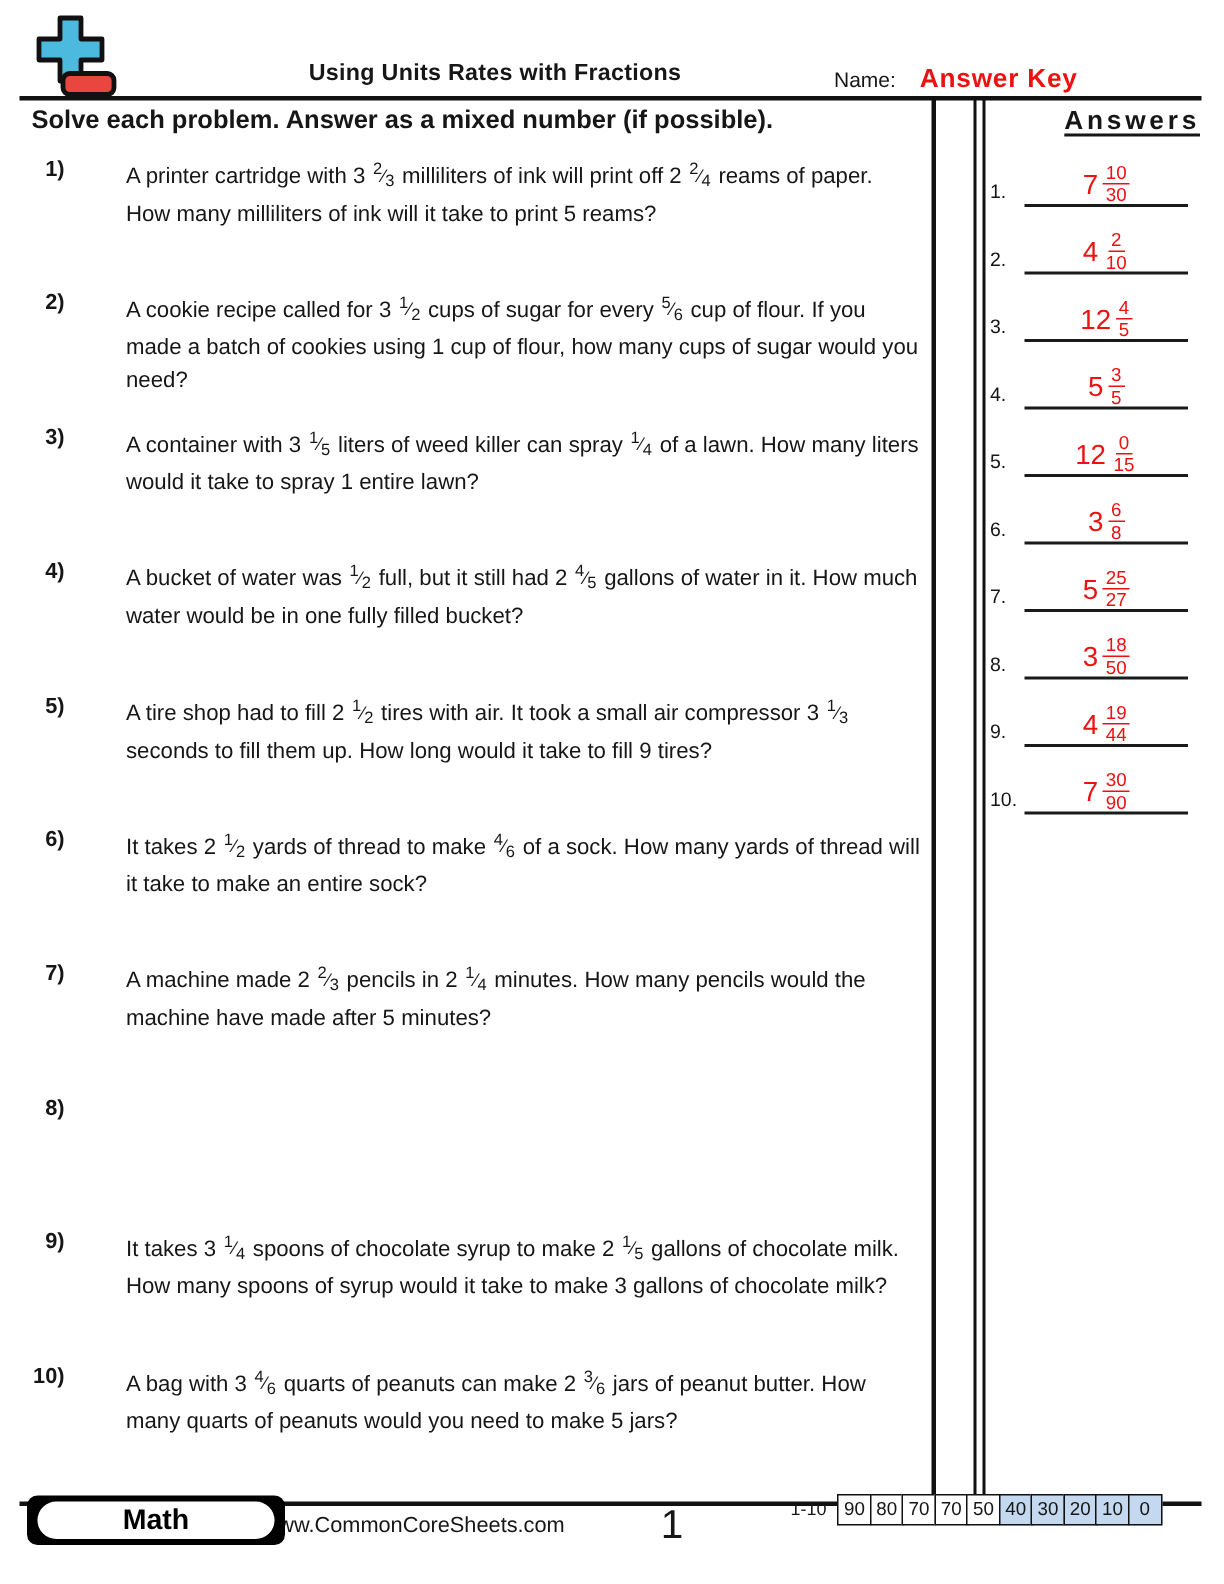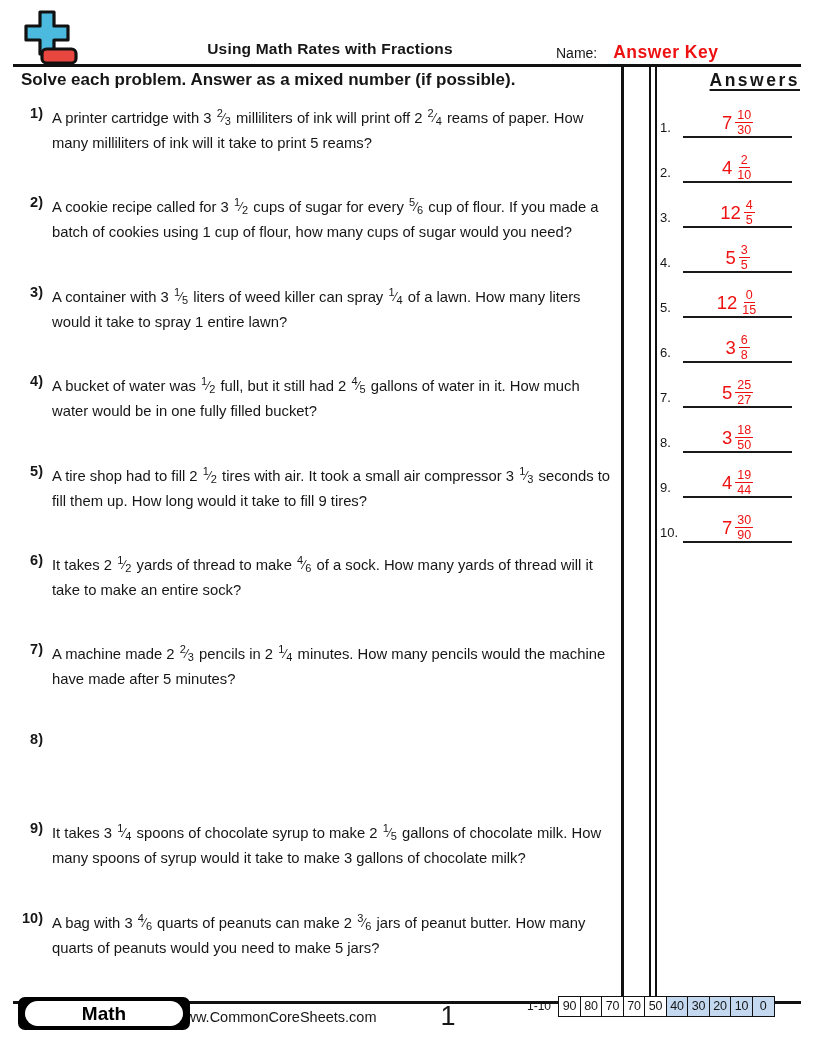--- a/index.html
+++ b/index.html
@@ -25,21 +25,21 @@
   .hline-top{position:absolute;left:13px;right:15px;top:64px;height:2.5px;background:var(--ink);}
   .instructions{position:absolute;left:21px;top:70px;font-size:17px;font-weight:bold;}
   
   .vline-single{position:absolute;left:621px;top:66px;height:936px;width:2.5px;background:var(--ink);}
   .vline-double{position:absolute;left:649px;top:66px;height:936px;width:8px;
     border-left:2.5px solid var(--ink);border-right:2.5px solid var(--ink);}
   
   .problems{position:absolute;left:22px;top:102px;width:592px;}
   .problem{height:89.4px;display:flex;align-items:flex-start;}
   .pnum{flex:0 0 30px;text-align:right;padding-right:9px;font-weight:bold;font-size:14.5px;line-height:22px;}
-  .ptext{flex:1;font-size:14.8px;line-height:22px;}
+  .ptext{flex:1;font-size:14.8px;line-height:22px;margin-left:32px;}
   .ifrac{white-space:nowrap;}
   .fsup{font-size:11px;vertical-align:6px;margin-left:1px;}
   .fslash{font-size:12px;vertical-align:1px;}
   .fsub{font-size:11px;vertical-align:-2px;margin-right:1px;}
   
   .answers-title{position:absolute;left:656px;top:70px;width:144px;text-align:right;
     font-size:17.5px;font-weight:bold;letter-spacing:2.5px;
     text-decoration:underline;text-underline-offset:3px;text-decoration-thickness:2px;}
   .answers-list{position:absolute;left:656px;top:93px;width:144px;}
   .answer-row{position:relative;height:45px;}
@@ -72,21 +72,21 @@
 </style>
 </head>
 <body>
 
 <div class="logo">
   <svg viewBox="0 0 60 62" width="60" height="62">
     <path d="M21 5 H35 V19 H49 V33 H35 V47 H21 V33 H7 V19 H21 Z" fill="var(--logo-blue)" stroke="#111" stroke-width="3.2" stroke-linejoin="round"></path>
     <rect x="23" y="42" width="34" height="14" rx="4.5" fill="var(--logo-red)" stroke="#111" stroke-width="3.2"></rect>
   </svg>
 </div>
-<div class="page-title">Using Math Rates with Fractions</div>
+<div class="page-title">Using Units Rates with Fractions</div>
 <div class="name-row">
   <span class="name-label">Name:</span>
   <span class="name-value">Answer Key</span>
 </div>
 <div class="hline-top"></div>
 <div class="instructions">Solve each problem. Answer as a mixed number (if possible).</div>
 
 <div class="vline-single"></div>
 <div class="vline-double"></div>
 

